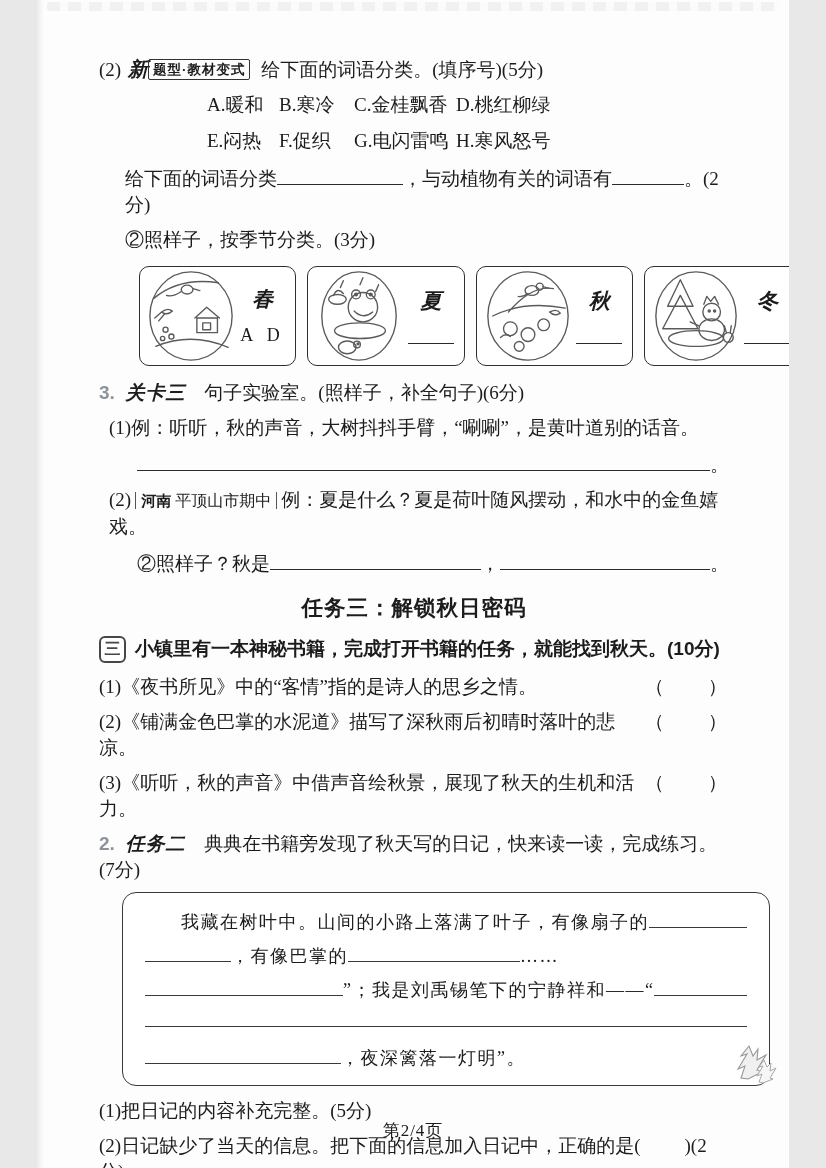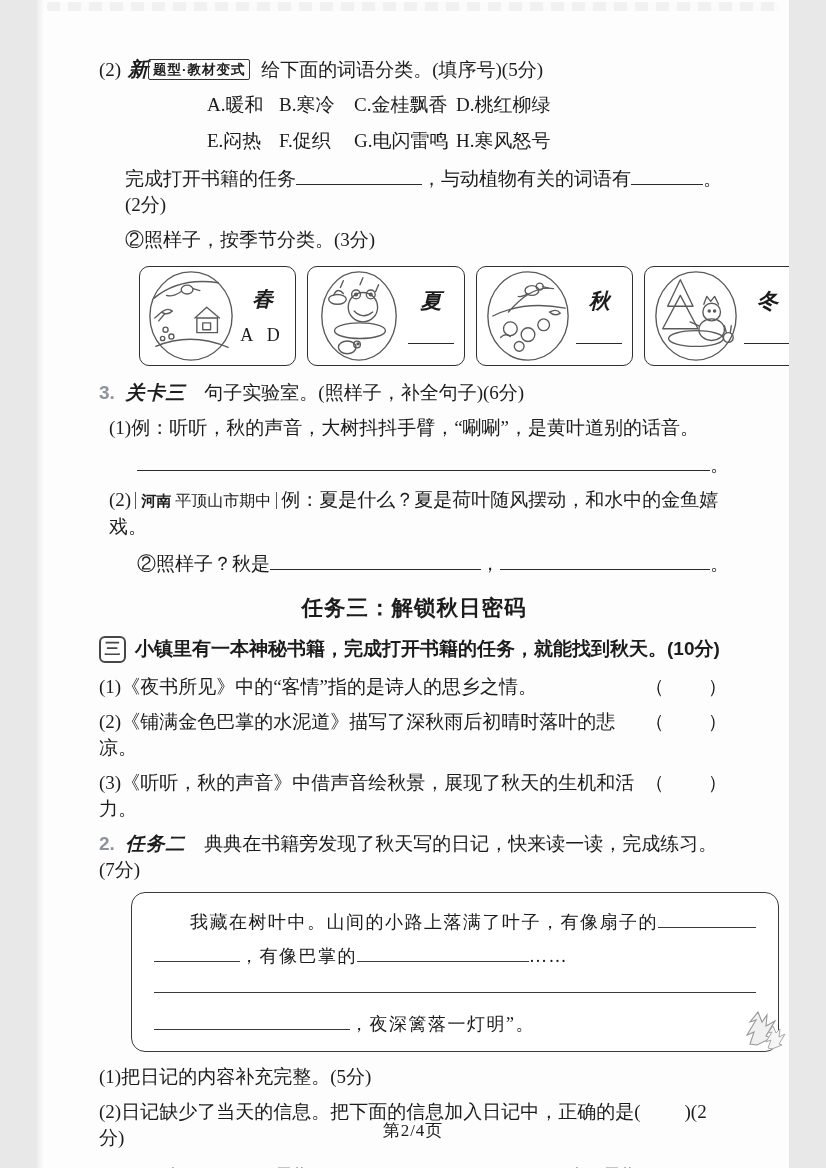--- a/index.html
+++ b/index.html
@@ -67,21 +67,21 @@
     flex:0 0 auto;width:23px;height:23px;border:2px solid #474747;border-radius:6px;
     color:#474747;font-weight:700;text-align:center;line-height:21px;font-size:16px;
     margin-right:9px;background:#fff;font-family:"Liberation Sans",sans-serif;
   }
   .intro-text{font-family:"Liberation Sans",sans-serif;font-weight:700;font-size:19px;}
   .judge-item{display:flex;align-items:baseline;margin-bottom:9px;}
   .judge-bracket{margin-left:auto;letter-spacing:2px;}
   
   .diary-box{
     border:1.6px solid #3a3a3a;border-radius:14px;background:#fff;
-    margin:4px 0 12px 32px;width:648px;box-sizing:border-box;
+    margin:4px 0 12px 23px;width:648px;box-sizing:border-box;
     padding:12px 22px 10px 22px;position:relative;
     font-size:18px;letter-spacing:1.5px;line-height:34px;
   }
   .diary-line{display:flex;align-items:baseline;min-height:34px;}
   .diary-line .indent{width:36px;flex:0 0 auto;}
   .diary-box .blank{border-bottom-color:#3a3a3a;}
   .leaf-decor{position:absolute;right:-14px;bottom:-12px;}
   
   .choice-grid{display:grid;grid-template-columns:372px 1fr;row-gap:13px;margin-top:13px;}
   .choice-grid .c-left{padding-left:43px;}
@@ -109,21 +109,21 @@
       <span>D.桃红柳绿</span>
     </div>
     <div class="options-row">
       <span>E.闷热</span>
       <span>F.促织</span>
       <span>G.电闪雷鸣</span>
       <span>H.寒风怒号</span>
     </div>
 
     <div class="line sub-line">
-      <span>完成打开书籍的任务</span><span class="blank" style="width:126px"></span><span>，与动植物有关的词语有</span><span class="blank" style="width:72px"></span><span>。(2分)</span>
+      <span>给下面的词语分类</span><span class="blank" style="width:126px"></span><span>，与动植物有关的词语有</span><span class="blank" style="width:72px"></span><span>。(2分)</span>
     </div>
     <div class="line sub-line">
       <span>②照样子，按季节分类。(3分)</span>
     </div>
 
     <div class="season-row">
 
       <div class="season-card">
         <span class="season-art">
           <svg viewBox="0 0 92 96" class="seasvg">
@@ -275,20 +275,25 @@
         <span>我藏在树叶中。山间的小路上落满了叶子，有像扇子的</span>
         <span class="blank flex"></span>
       </div>
       <div class="diary-line">
         <span class="blank" style="width:86px"></span>
         <span>，有像巴掌的</span>
         <span class="blank" style="width:172px"></span>
         <span>……</span>
       </div>
       <div class="diary-line">
+        <span class="blank" style="width:198px"></span>
+        <span>”；我是刘禹锡笔下的宁静祥和——“</span>
+        <span class="blank flex"></span>
+      </div>
+      <div class="diary-line">
         <span class="blank" style="width:92px"></span>
         <span class="blank flex" style="min-width:90px"></span>
       </div>
       <div class="diary-line">
         <span class="blank" style="width:196px"></span>
         <span>，夜深篱落一灯明”。</span>
       </div>
       <span class="leaf-decor">
         <svg width="58" height="48" viewBox="0 0 58 48">
           <path d="M16,40 L20,28 13,31 22,16 16,18 24,8 28,18 33,11 32,22 41,17 32,32 37,34 23,41 Z" fill="#f0f0f0" stroke="#979797" stroke-width="1.1"></path>

